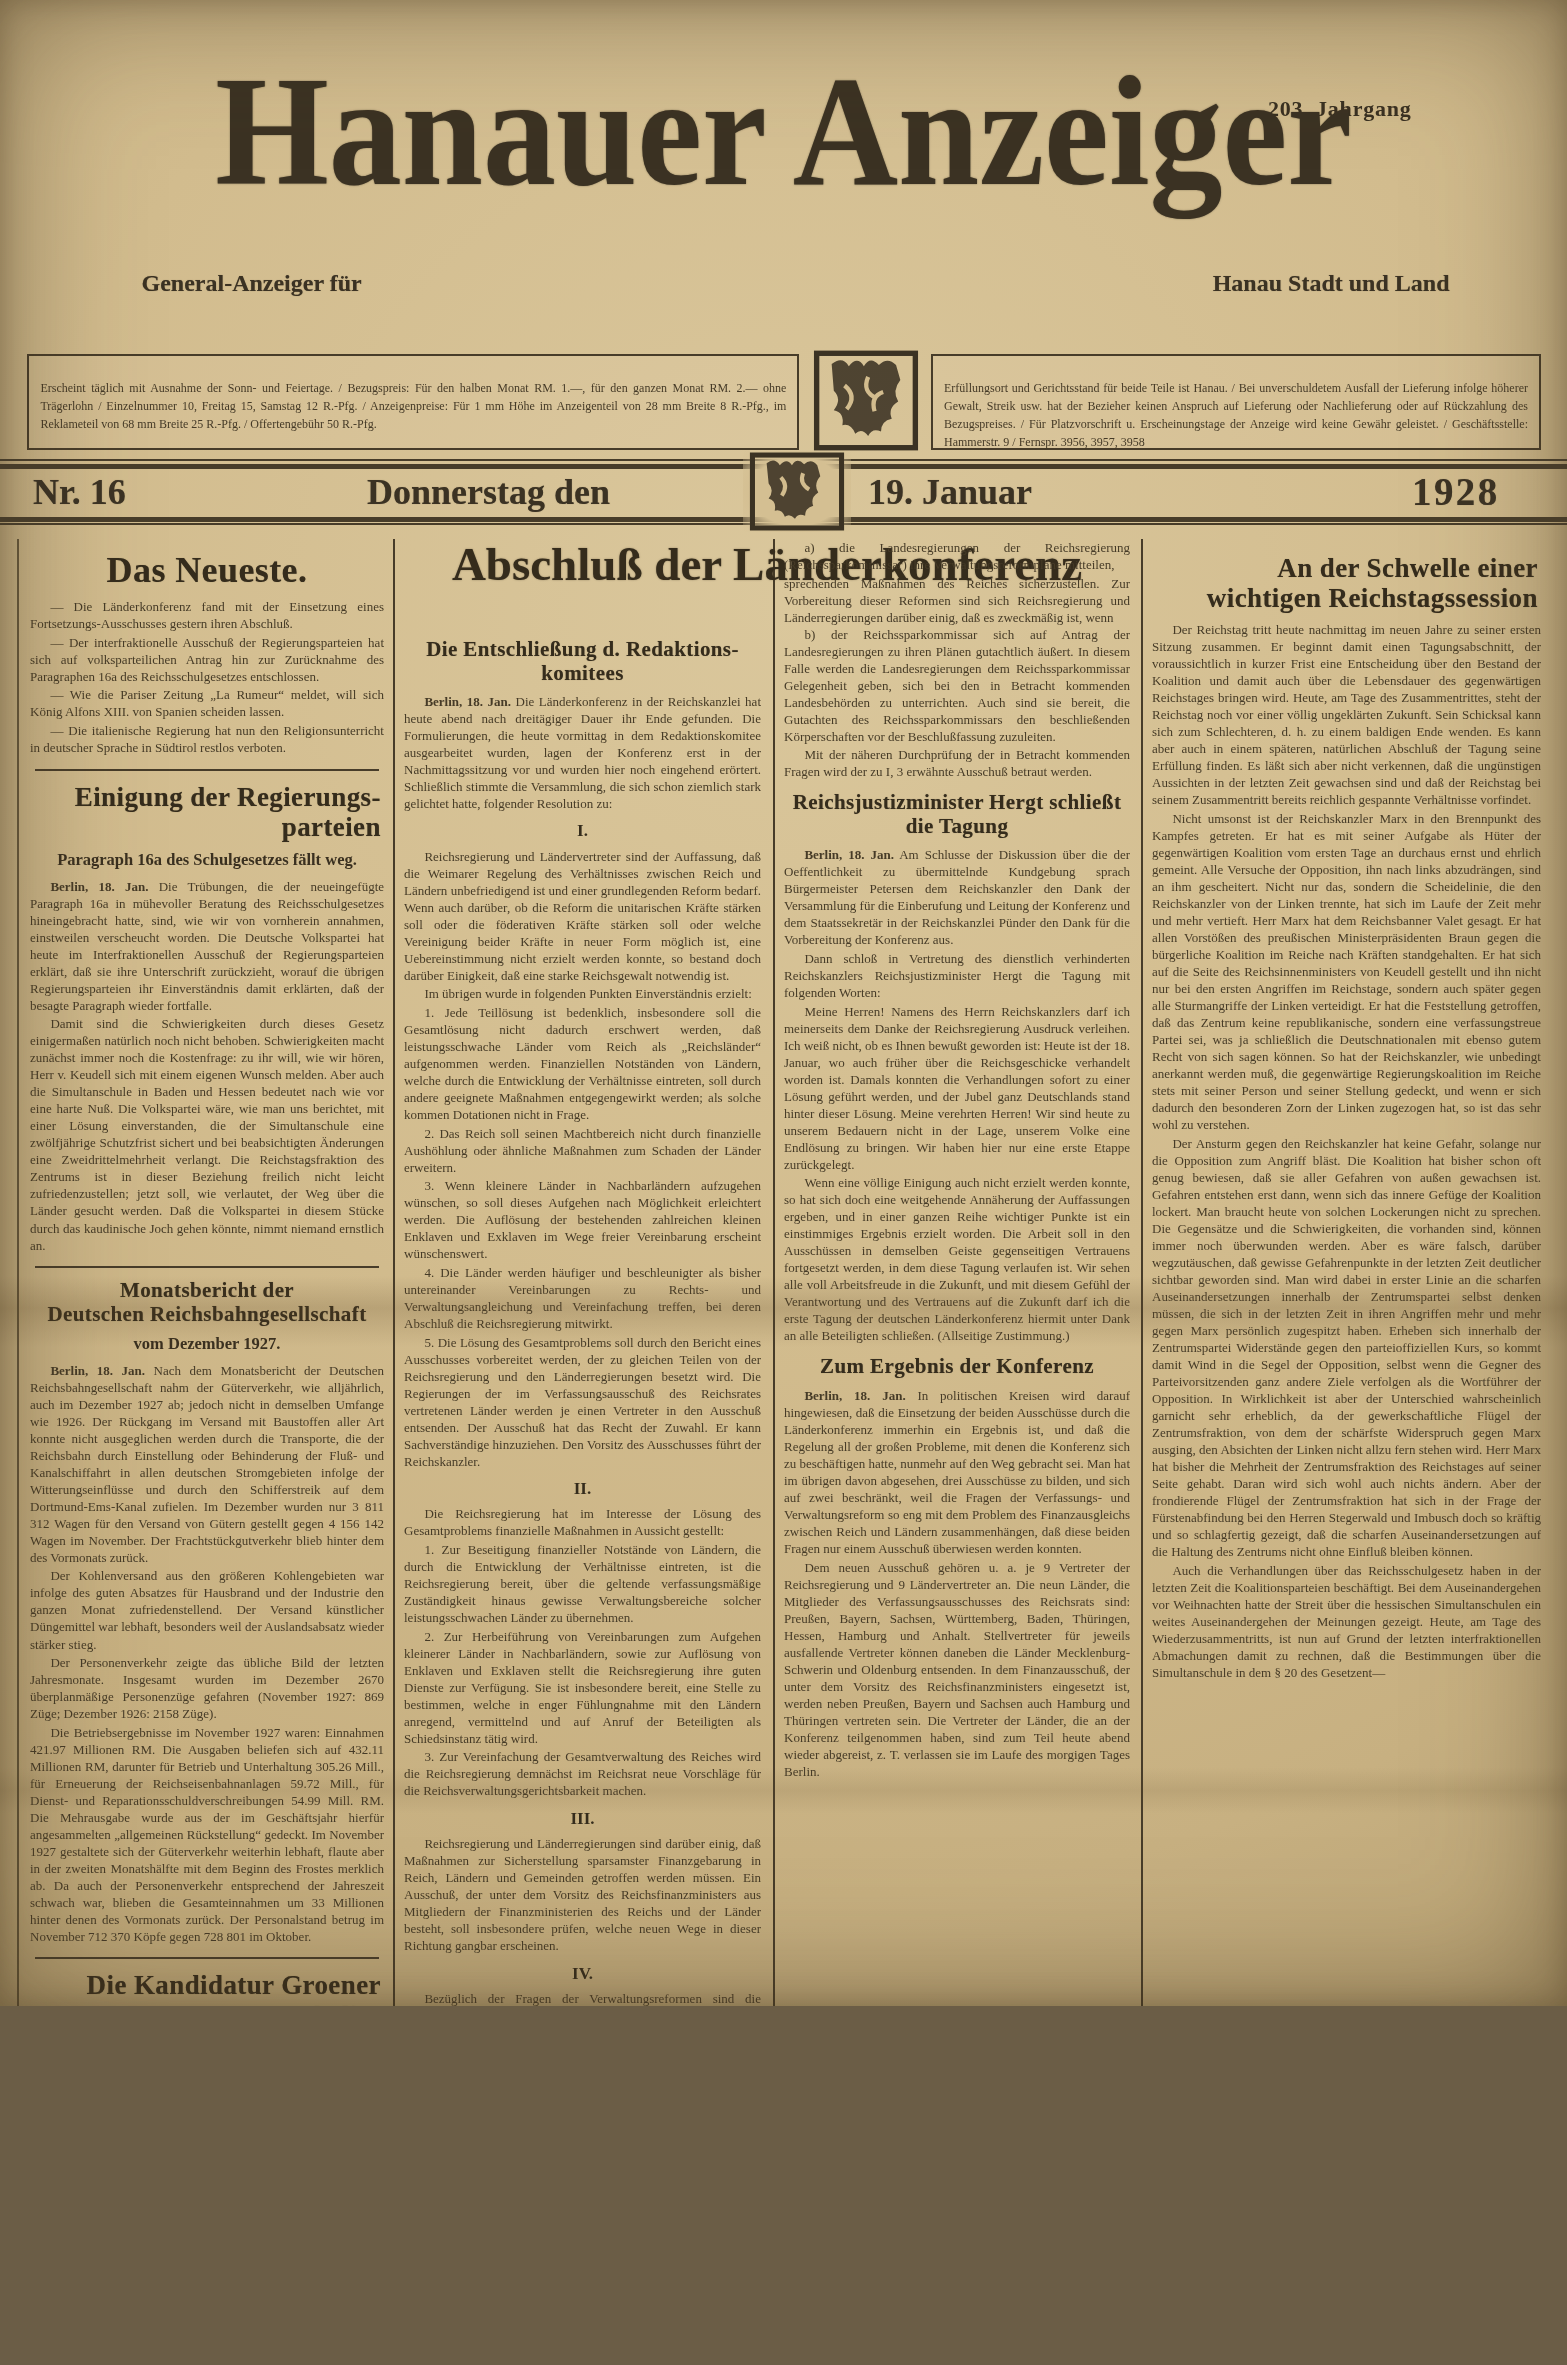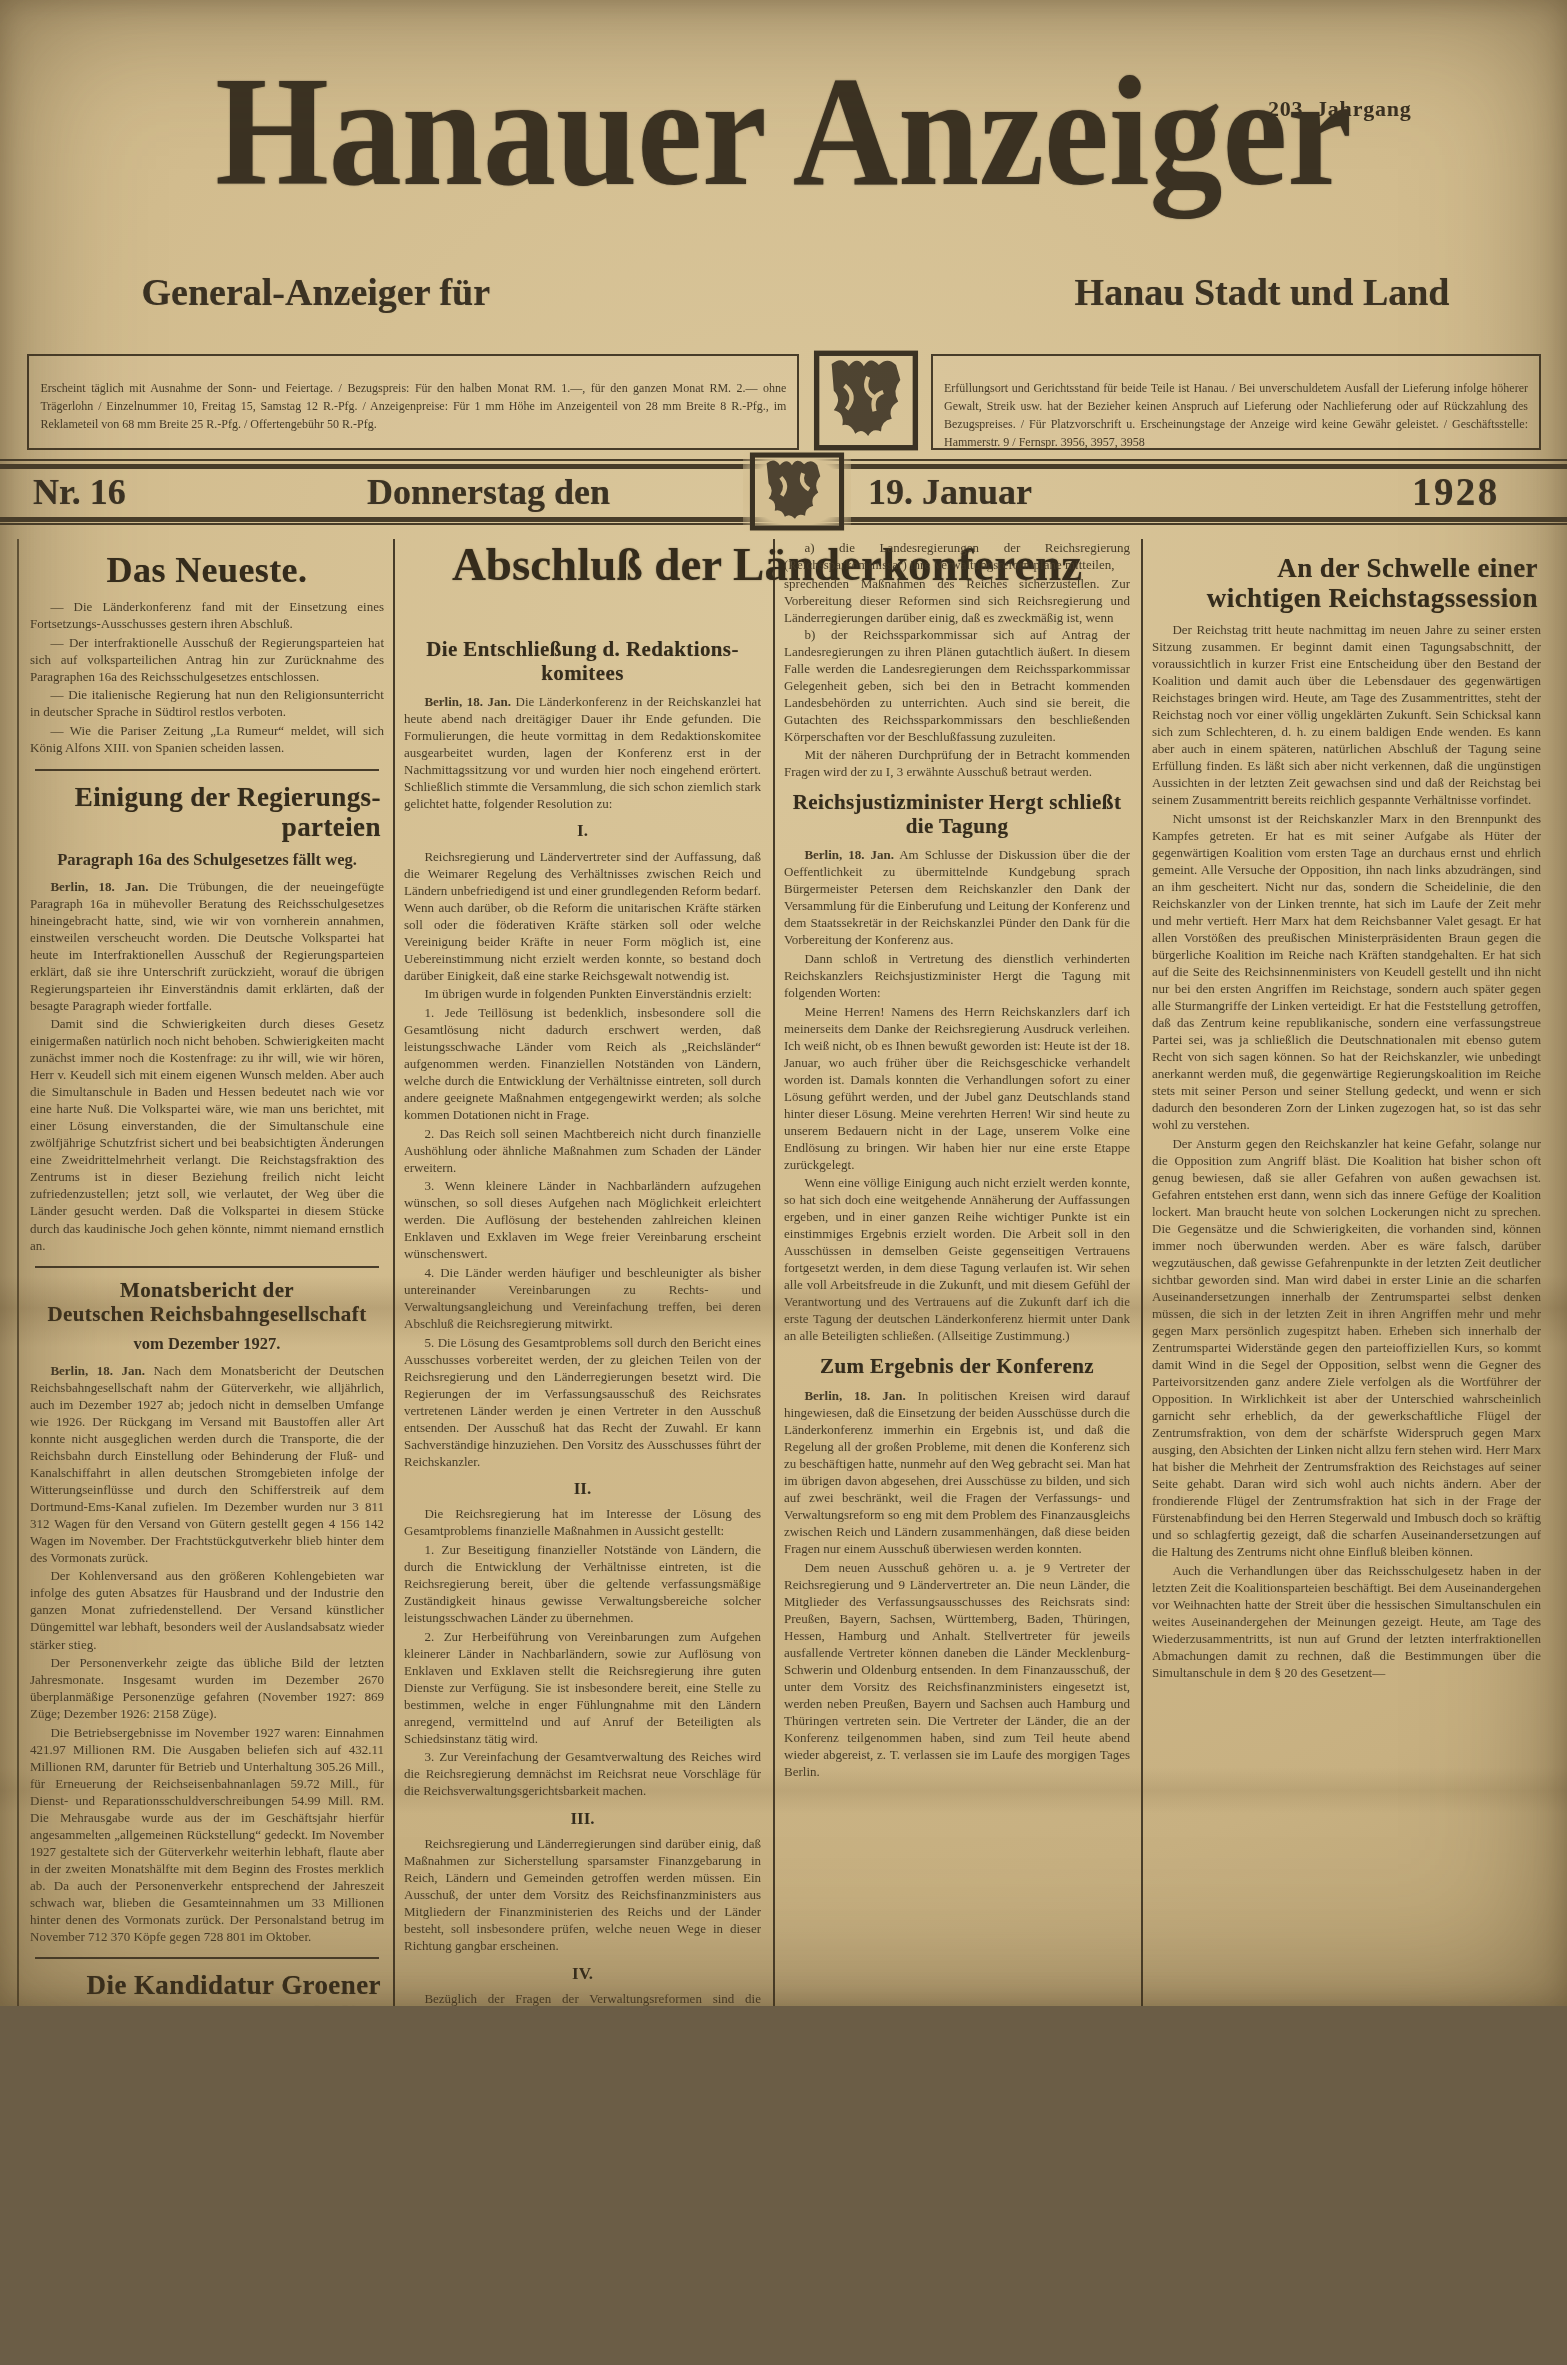--- a/index.html
+++ b/index.html
@@ -20,21 +20,21 @@
   .jahrgang{position:absolute;top:96px;left:1268px;font-size:22px;font-weight:bold;color:#3a3122;letter-spacing:0.8px;}
 
   .masthead-title{
     position:absolute;top:49px;left:15.7px;width:1536px;text-align:center;
     font-size:146px;line-height:1.05;font-weight:bold;color:#3b3223;
     letter-spacing:0px;transform:scaleY(1.08);transform-origin:top center;
     text-shadow:0 0 1.6px rgba(59,50,35,.65);white-space:nowrap;
   }
   .subtitle-row{position:absolute;top:270px;left:23.5px;width:1520px;display:flex;justify-content:space-between;
     padding:0 94px 0 118px;box-sizing:border-box;}
-  .subtitle{font-size:38px;font-weight:bold;color:#3b3223;text-shadow:0 0 0.8px rgba(59,50,35,.5);}
+  .subtitle{font-size:24px;font-weight:bold;color:#3b3223;text-shadow:0 0 0.8px rgba(59,50,35,.5);}
 
   .imprint{
     position:absolute;top:354px;height:96px;border:2.4px solid #473c29;box-sizing:border-box;
     padding:23px 11px;font-size:12px;line-height:1.5;text-align:justify;color:#453a27;
     background:rgba(255,244,214,.06);
   }
   .imprint.left{left:27.4px;width:772px;}
   .imprint.right{left:931px;width:610px;}
 
   .crest{position:absolute;color:#3b3223;}
@@ -132,22 +132,22 @@
   <div class="vrule vr1"></div>
   <div class="vrule vr2"></div>
   <div class="vrule vr3"></div>
 
   <div class="h-main">Abschluß der Länderkonferenz</div>
 
   <div class="col col1">
     <h2 class="h-art h-lg">Das Neueste.</h2>
     <p class="body">—  Die Länderkonferenz fand mit der Einsetzung eines Fortsetzungs-Ausschusses gestern ihren Abschluß.</p>
     <p class="body">—  Der interfraktionelle Ausschuß der Regierungsparteien hat sich auf volksparteilichen Antrag hin zur Zurücknahme des Paragraphen 16a des Reichsschulgesetzes entschlossen.</p>
+    <p class="body">—  Wie die Pariser Zeitung „La Rumeur“ meldet, will sich König Alfons XIII. von Spanien scheiden lassen.</p>
     <p class="body">—  Die italienische Regierung hat nun den Religionsunterricht in deutscher Sprache in Südtirol restlos verboten.</p>
-    <p class="body">—  Wie die Pariser Zeitung „La Rumeur“ meldet, will sich König Alfons XIII. von Spanien scheiden lassen.</p>
 
     <hr class="art-rule">
 
     <h2 class="h-art h-md">Einigung der Regierungs-
 parteien</h2>
     <div class="h-sub">Paragraph 16a des Schulgesetzes fällt weg.</div>
     <p class="body"><b class="lead">Berlin, 18. Jan.</b> <span>Die Trübungen, die der neueingefügte Paragraph 16a in mühevoller Beratung des Reichsschulgesetzes hineingebracht hatte, sind, wie wir von vornherein annahmen, einstweilen verscheucht worden. Die Deutsche Volkspartei hat heute im Interfraktionellen Ausschuß der Regierungsparteien erklärt, daß sie ihre Unterschrift zurückzieht, worauf die übrigen Regierungsparteien ihr Einverständnis damit erklärten, daß der besagte Paragraph wieder fortfalle.</span></p>
     <p class="body">Damit sind die Schwierigkeiten durch dieses Gesetz einigermaßen natürlich noch nicht behoben. Schwierigkeiten macht zunächst immer noch die Kostenfrage: zu ihr will, wie wir hören, Herr v. Keudell sich mit einem eigenen Wunsch melden. Aber auch die Simultanschule in Baden und Hessen bedeutet nach wie vor eine harte Nuß. Die Volkspartei wäre, wie man uns berichtet, mit einer Lösung einverstanden, die der Simultanschule eine zwölfjährige Schutzfrist sichert und bei beabsichtigten Änderungen eine Zweidrittelmehrheit verlangt. Die Reichstagsfraktion des Zentrums ist in dieser Beziehung freilich nicht leicht zufriedenzustellen; jetzt soll, wie verlautet, der Weg über die Länder gesucht werden. Daß die Volkspartei in diesem Stücke durch das kaudinische Joch gehen könnte, nimmt niemand ernstlich an.</p>
 
     <hr class="art-rule">

